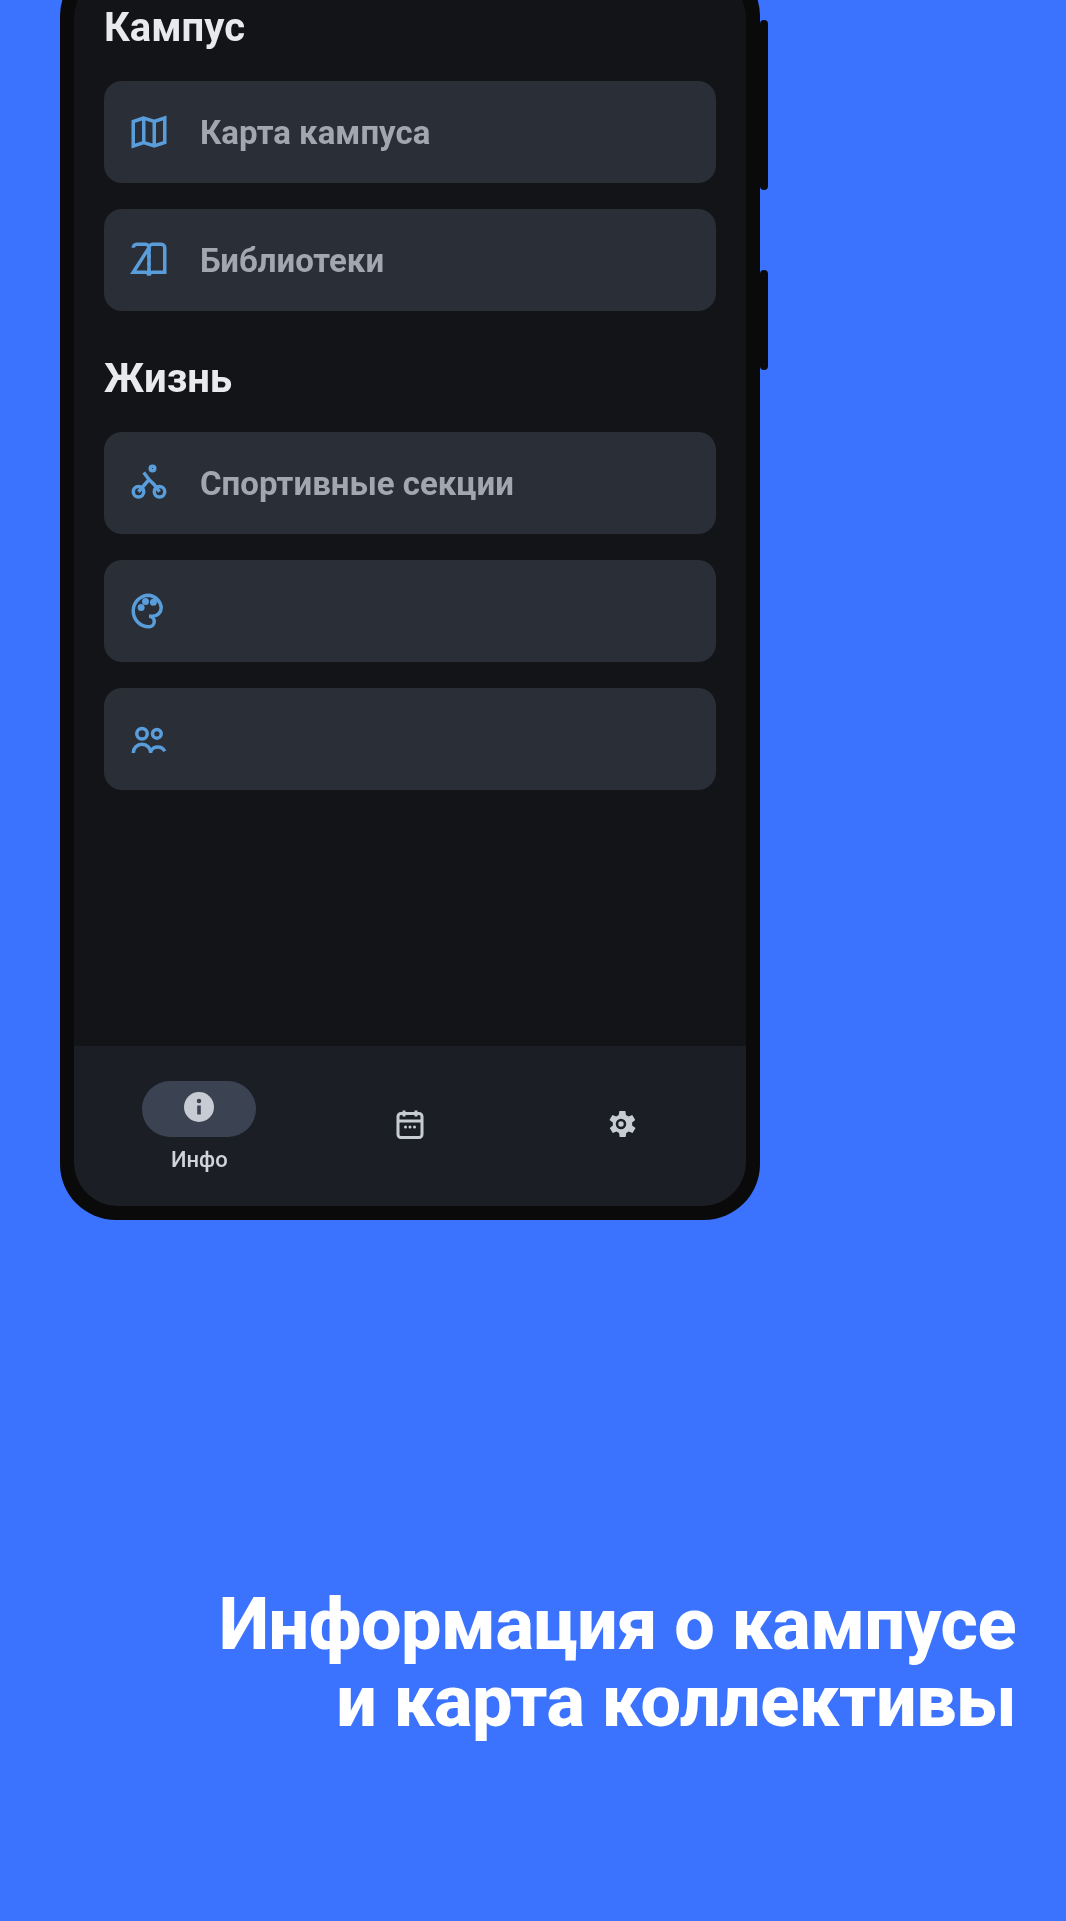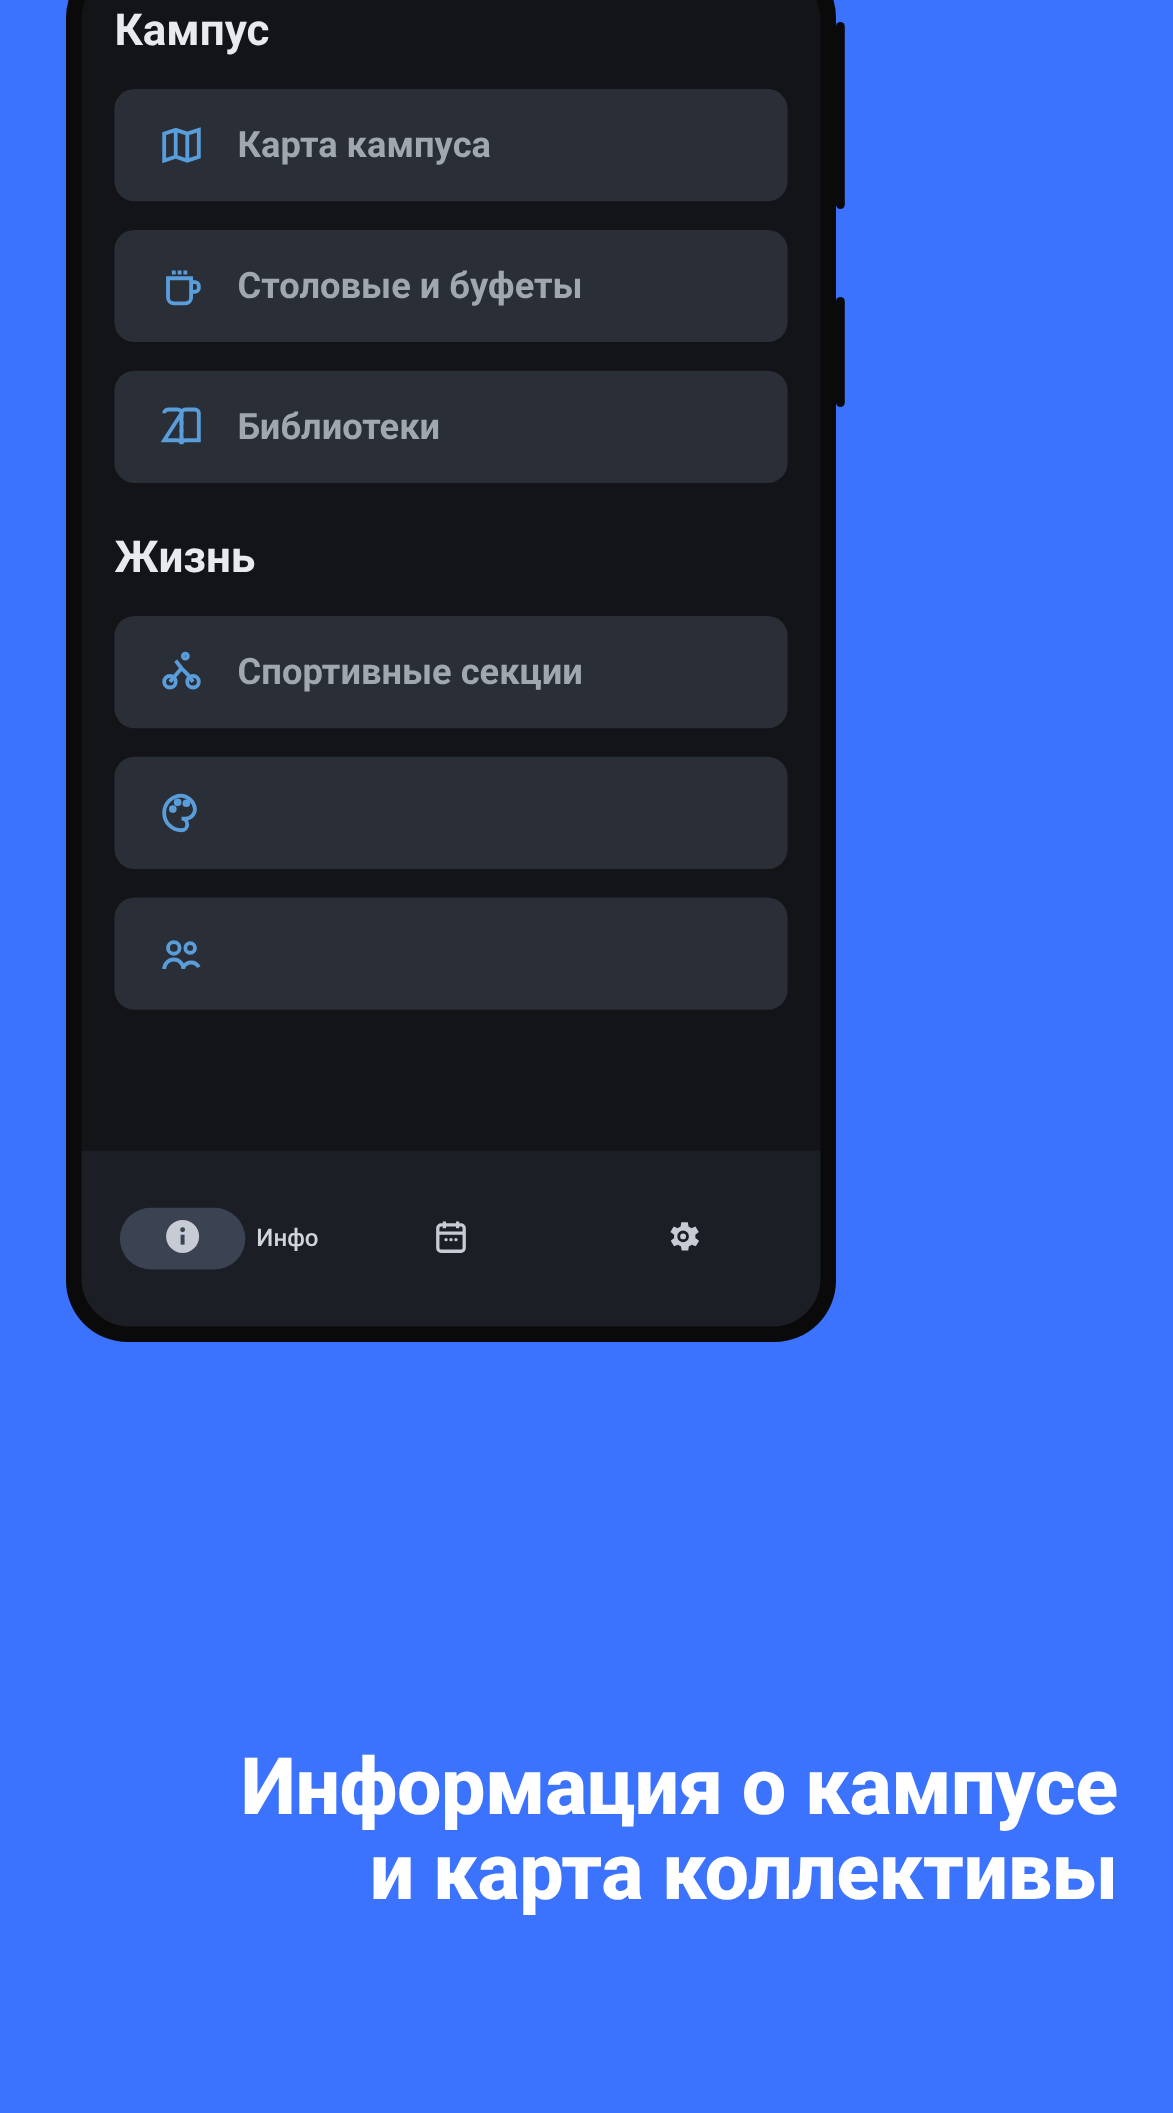--- a/index.html
+++ b/index.html
@@ -61,21 +61,21 @@
       margin-bottom: 30px;
     }
 
     .section-title:not(:first-child) {
       margin-top: 44px;
     }
 
     .menu-item {
       background: #2a2e36;
       border-radius: 18px;
-      padding: 30px 40px;
+      padding: 30px 24px;
       display: flex;
       align-items: center;
       gap: 30px;
       margin-bottom: 26px;
     }
 
     .menu-icon {
       width: 42px;
       height: 42px;
       flex-shrink: 0;
@@ -103,22 +103,22 @@
       height: 160px;
       background: #1b1e25;
       display: flex;
       align-items: center;
       padding: 0 20px;
     }
 
     .nav-item {
       flex: 1;
       display: flex;
-      align-items: center;
-      justify-content: center;
+      flex-direction: column;
+      align-items: center;
       gap: 10px;
     }
 
     .nav-icon-wrap {
       width: 114px;
       height: 56px;
       border-radius: 30px;
       display: flex;
       align-items: center;
       justify-content: center;
@@ -168,28 +168,20 @@
 
       <div class="menu-item">
         <span class="menu-icon">
           <svg viewBox="0 0 24 24">
               <path d="M9 4 L3 6 L3 20 L9 18 L15 20 L21 18 L21 4 L15 6 L9 4 Z M9 4 L9 18 M15 6 L15 20"></path>
             </svg>
         </span>
         <span class="menu-label">Карта кампуса</span>
       </div>
 
-      <div class="menu-item">
-        <span class="menu-icon">
-          <svg viewBox="0 0 24 24">
-              <path d="M5 8 L17 8 L17 18 A3 3 0 0 1 14 21 L8 21 A3 3 0 0 1 5 18 Z M17 10 L19 10 A2 2 0 0 1 21 12 L21 13 A2 2 0 0 1 19 15 L17 15 M8 4 L8 6 M11 4 L11 6 M14 4 L14 6"></path>
-            </svg>
-        </span>
-        <span class="menu-label">Столовые и буфеты</span>
-      </div>
 
       <div class="menu-item">
         <span class="menu-icon">
           <svg viewBox="0 0 24 24">
               <path d="M3 5 A2 2 0 0 1 5 3 L10 3 A2 2 0 0 1 12 5 L12 19 M12 5 A2 2 0 0 1 14 3 L19 3 A2 2 0 0 1 21 5 L21 19 L14 19 A2 2 0 0 0 12 21 A2 2 0 0 0 10 19 L3 19 Z" stroke-dasharray="0"></path>
               <line x1="12" y1="5" x2="12" y2="19" stroke-dasharray="2 2"></line>
             </svg>
         </span>
         <span class="menu-label">Библиотеки</span>
       </div>

